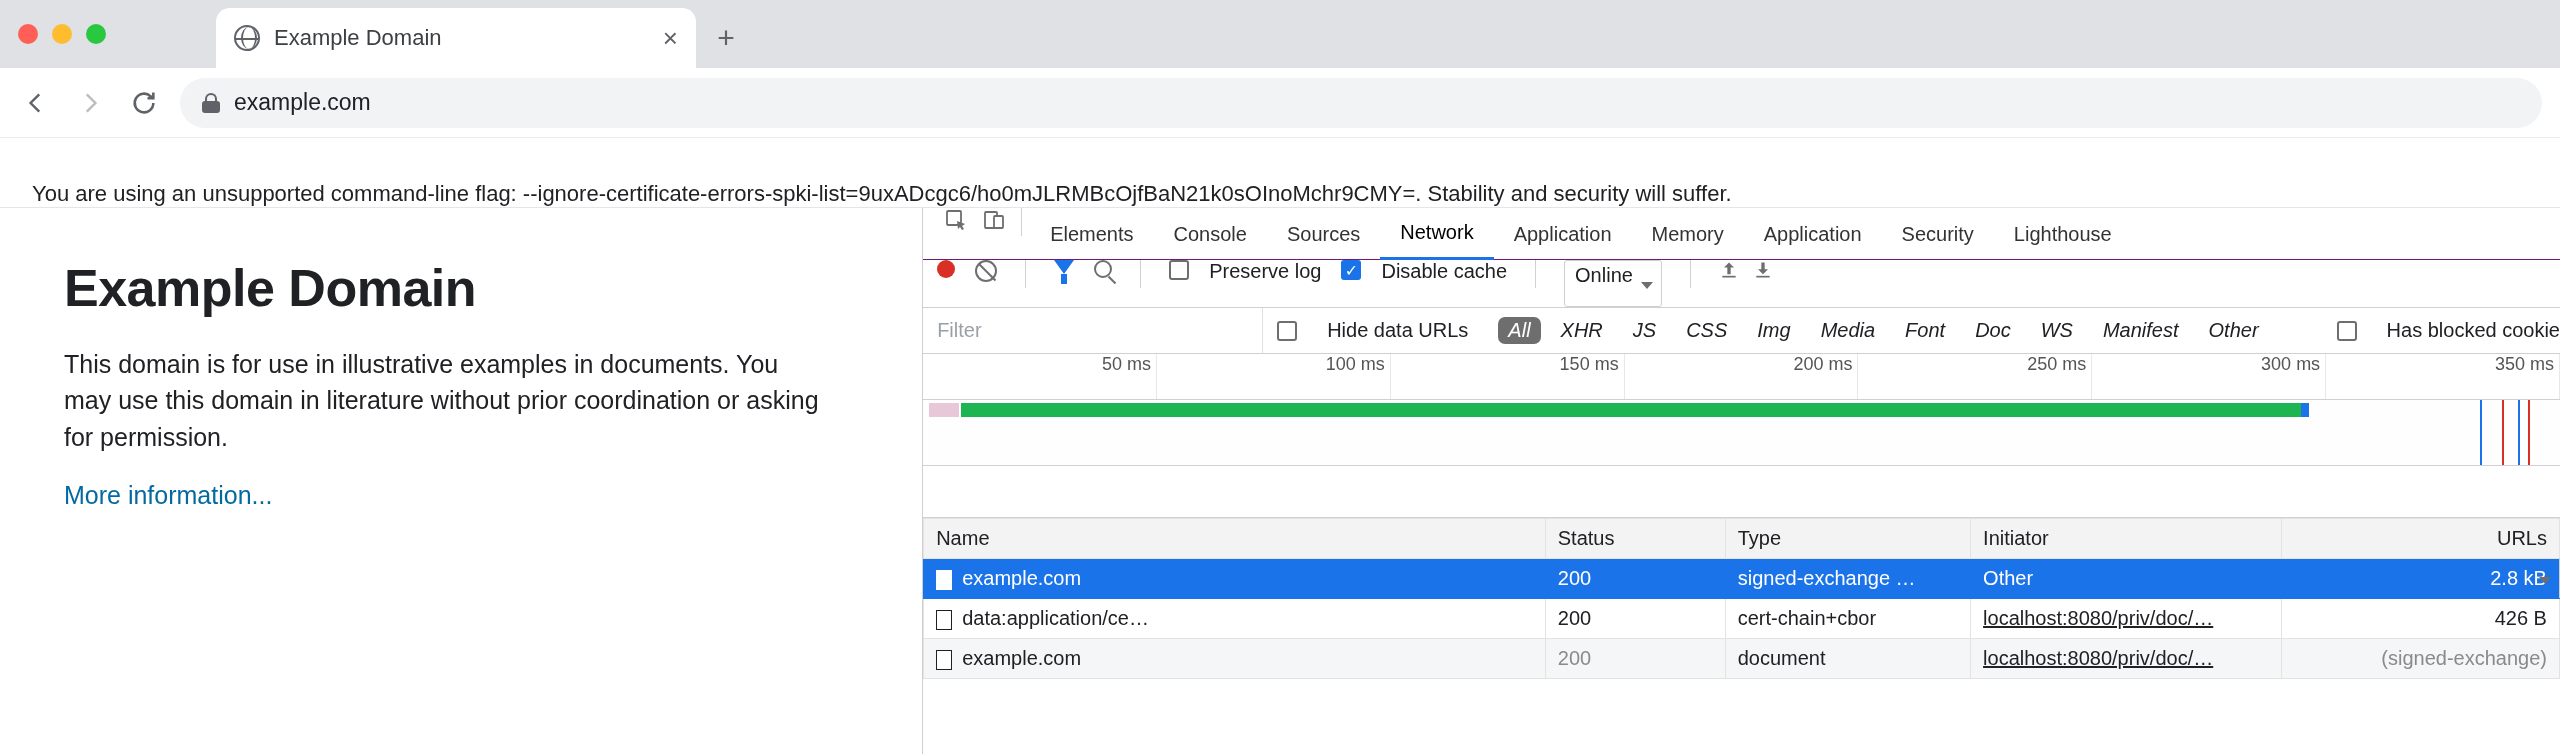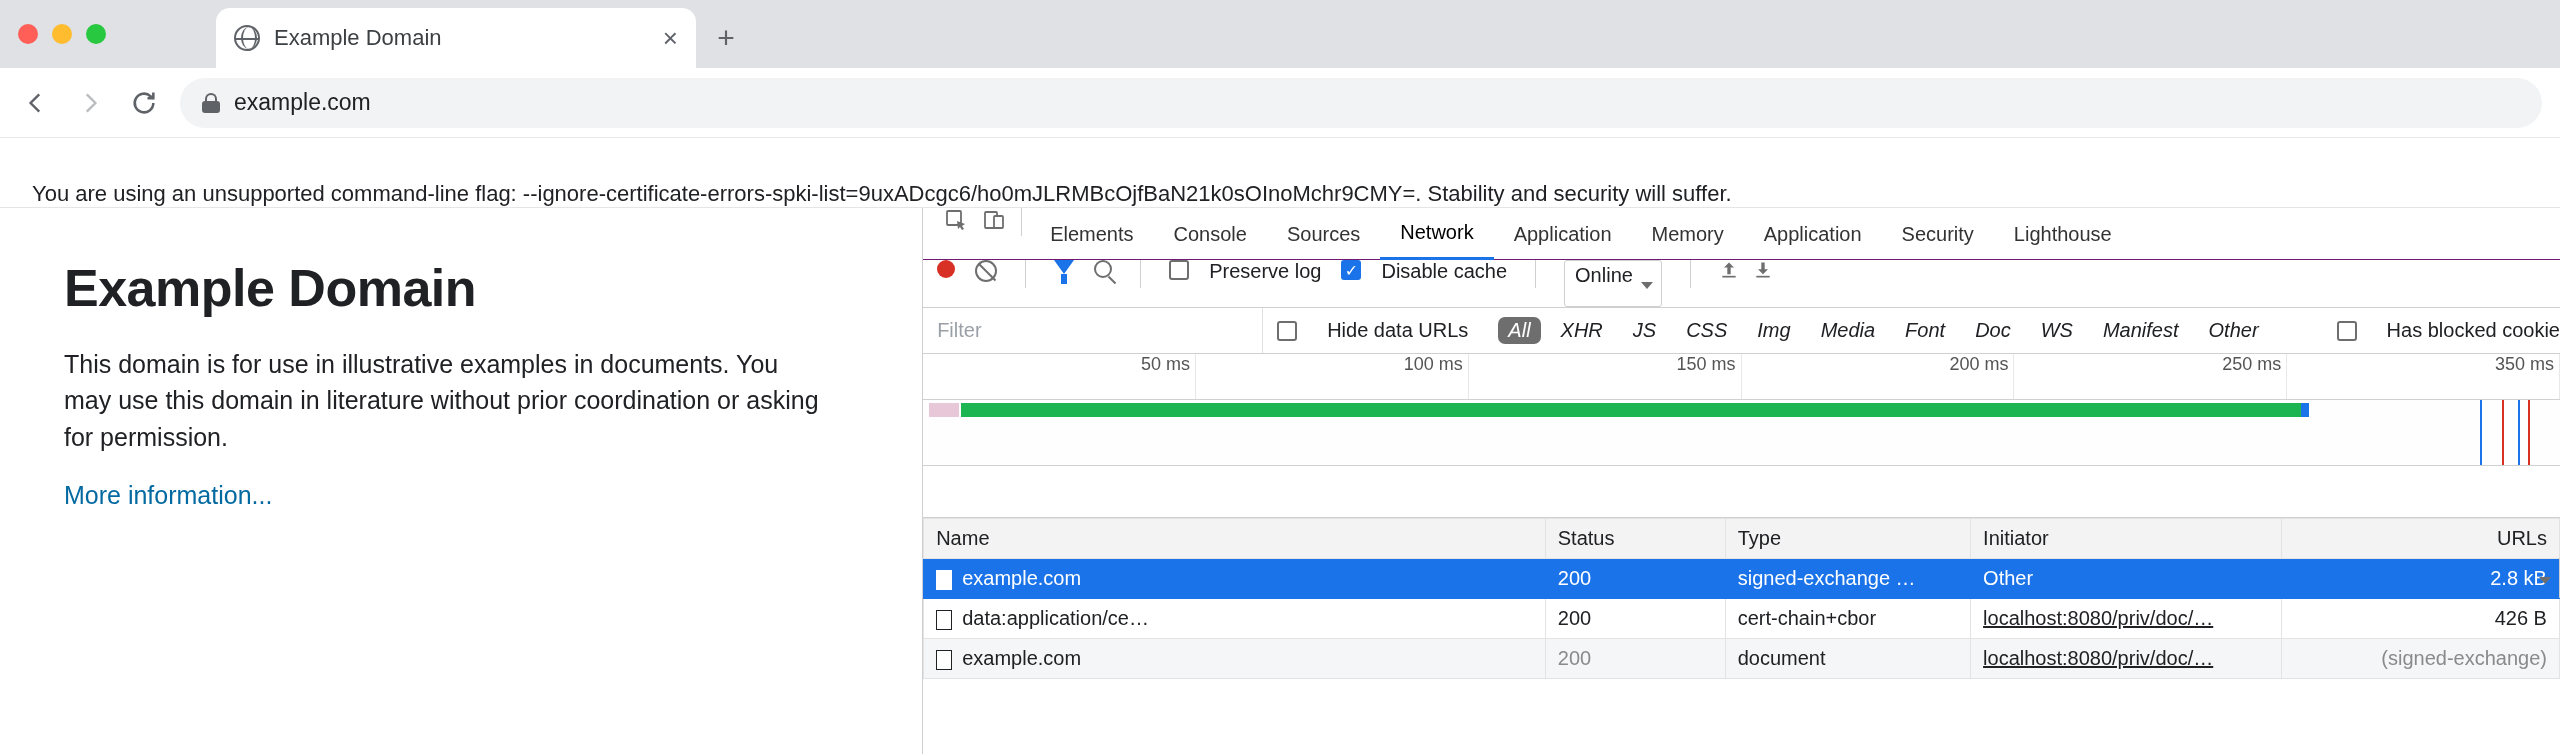--- a/index.html
+++ b/index.html
@@ -224,20 +224,21 @@
         <span>Has blocked cookie</span>
       </div>
     </div>
 
     <div class="timeline" id="timeline">
         <div class="tick">50 ms</div>
         <div class="tick">100 ms</div>
         <div class="tick">150 ms</div>
         <div class="tick">200 ms</div>
         <div class="tick">250 ms</div>
+        <div class="tick">300 ms</div>
         <div class="tick">350 ms</div>
       </div>
 
     <div class="overview">
       <div class="bar-pink"></div>
       <div class="bar-green"></div>
       <div class="bar-blue"></div>
       <div class="cursors">
         <span class="c-blue" style="right:78px"></span>
         <span class="c-red" style="right:56px"></span>

